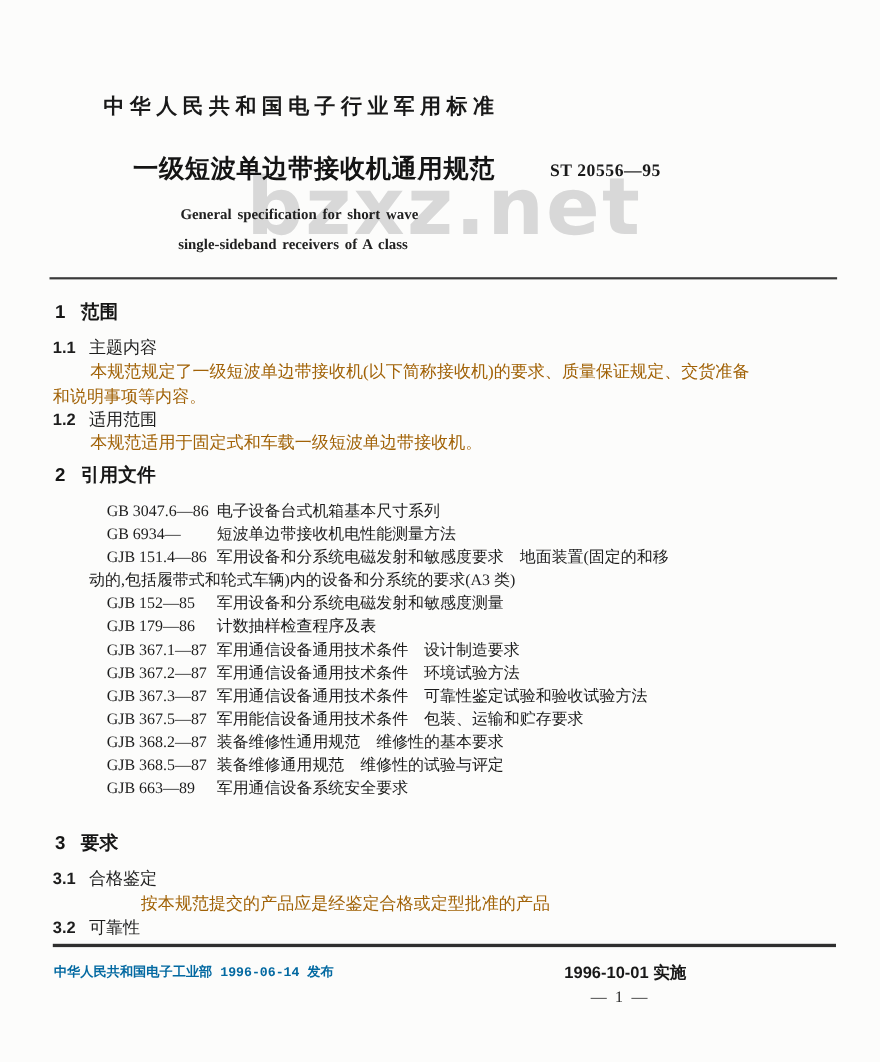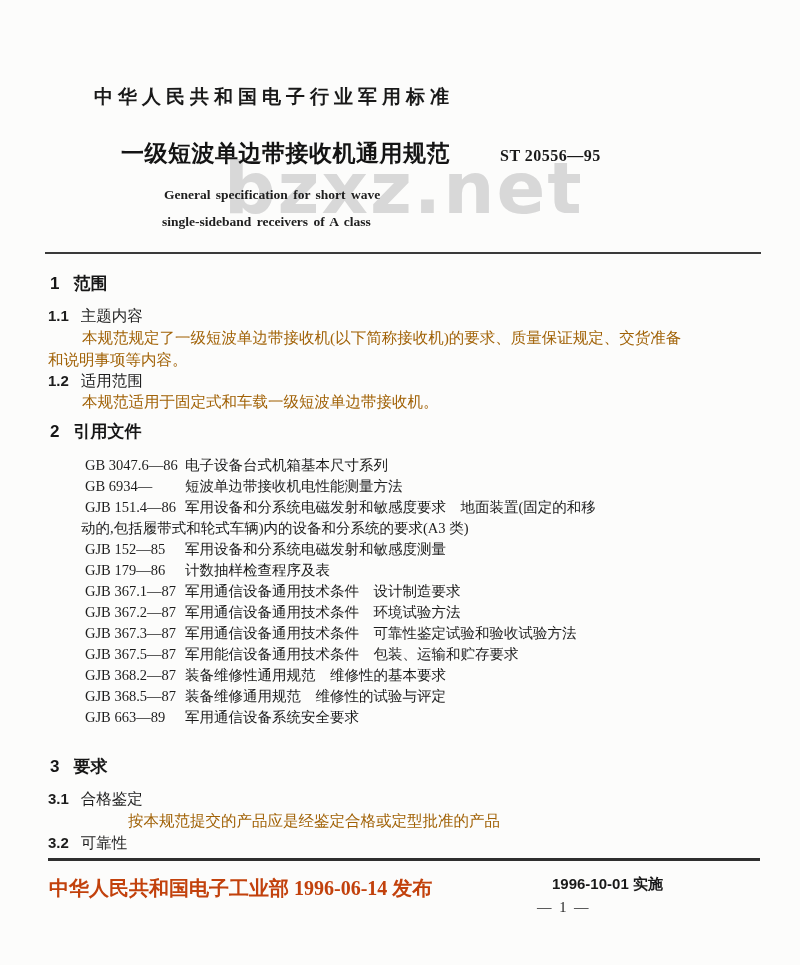--- a/index.html
+++ b/index.html
@@ -59,35 +59,35 @@
   .s31 { left:48px; top:789px; }
   .s32 { left:48px; top:833px; }
 
   .body-text { font-size:15.5px; color:#a16207; }
   .p11a { left:82px; top:328px; }
   .p11b { left:48px; top:350px; }
   .p12  { left:82px; top:392px; }
   .p31  { left:82px; top:811px;margin-left:46px; }
 
   .refs { position:absolute; left:0; top:455px; width:800px; z-index:2; }
-  .ref-row { display:flex; height:21px; line-height:21px; }
+  .ref-row { display:flex; height:21px; line-height:21px;margin-left:12px; }
   .ref-code { margin-left:85px; flex:0 0 100px; font-size:14.5px; color:#1c1c1c; white-space:nowrap; }
   .ref-title { flex:1; font-size:14.5px; color:#1c1c1c; white-space:nowrap; }
   .ref-cont { margin-left:81px; height:21px; line-height:21px; font-size:14.5px;
     color:#1c1c1c; white-space:nowrap; }
 
   .footer-left {
     left:49px; top:875px;
-    font-family:Liberation Serif, serif; font-weight:bold;
-    font-size:20px; color:#c2410c;
+    font-family:Liberation Mono, monospace; font-weight:bold;
+    font-size:12px; color:#0369a1;
   }
   .footer-right {
     left:513px; top:875px;
     font-family:"Liberation Sans", sans-serif; font-weight:bold;
-    font-size:15px; color:#181818;margin-left:39px;
+    font-size:15px; color:#181818;
   }
   .page-num { left:537px; top:899px; font-size:14.5px; color:#222; letter-spacing:2px; }
 </style>
 </head>
 <body>
 
 <div class="page">
 
   <div class="watermark">bzxz.net</div>
 

